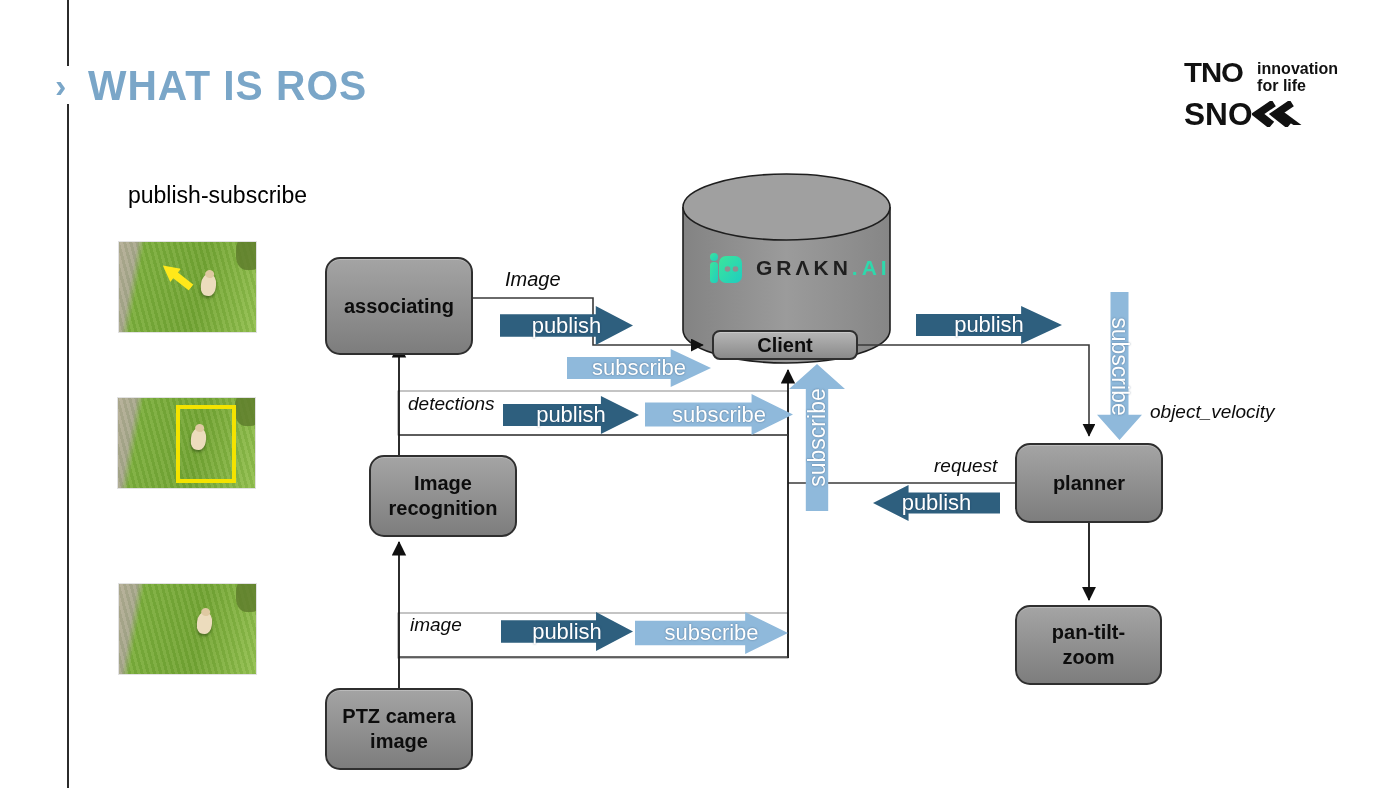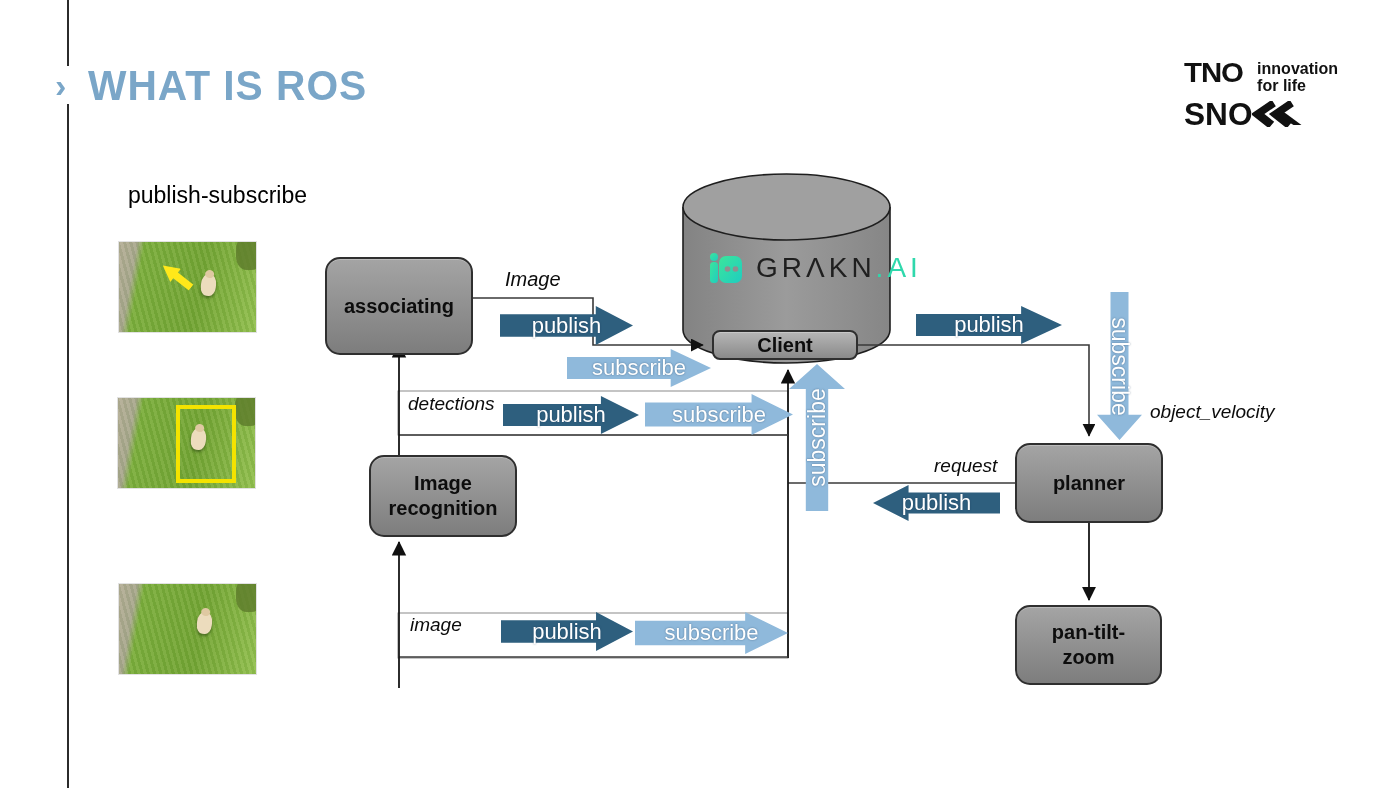--- a/index.html
+++ b/index.html
@@ -63,21 +63,21 @@
   .arr-down  .shape{clip-path:polygon(50% 100%,100% 83%,70% 83%,70% 0,30% 0,30% 83%,0 83%);}
   .arr-up .lbl span{transform:rotate(-90deg);}
   .arr-down .lbl span{transform:rotate(90deg);}
   .arr-up .lbl,.arr-down .lbl{font-size:23px;}
   
   .edge-label{position:absolute;z-index:3;font-style:italic;font-size:19px;color:#0b0b0b;white-space:nowrap;}
   
   #wires{position:absolute;inset:0;z-index:1;pointer-events:none;}
   
   .grakn{position:absolute;left:706px;top:249px;z-index:2;display:flex;align-items:center;gap:12px;}
-  .grakn-text{font-size:28px;letter-spacing:4px;color:#1f1f1f;font-weight:400;}
+  .grakn-text{font-size:21px;letter-spacing:4px;color:#1f1f1f;font-weight:700;}
   .grakn-suffix{color:#2FD8AC;}
 </style>
 </head>
 <body>
 
 <div id="slide">
 
   <div class="rail"></div>
   <div class="rail-chevron">›</div>
   <div class="page-title">WHAT IS ROS</div>
@@ -180,20 +180,23 @@
 
   <div class="node" style="left:325px;top:257px;width:148px;height:98px;">
     <span>associating</span>
   </div>
   <div class="node node-client" style="left:712px;top:330px;width:146px;height:30px;">
     <span>Client</span>
   </div>
   <div class="node" style="left:325px;top:455px;width:148px;height:82px;margin-left:44px;">
     <span>Image recognition</span>
   </div>
+  <div class="node" style="left:325px;top:688px;width:148px;height:82px;">
+    <span>PTZ camera image</span>
+  </div>
   <div class="node" style="left:1015px;top:443px;width:148px;height:80px;">
     <span>planner</span>
   </div>
   <div class="node" style="left:1015px;top:605px;width:147px;height:80px;">
     <span>pan-tilt-zoom</span>
   </div>
 
   <div class="barrow pub arr-right" style="left:500px;top:306px;width:133px;height:39px;">
     <div class="shape"></div>
       <div class="lbl">publish</div>

